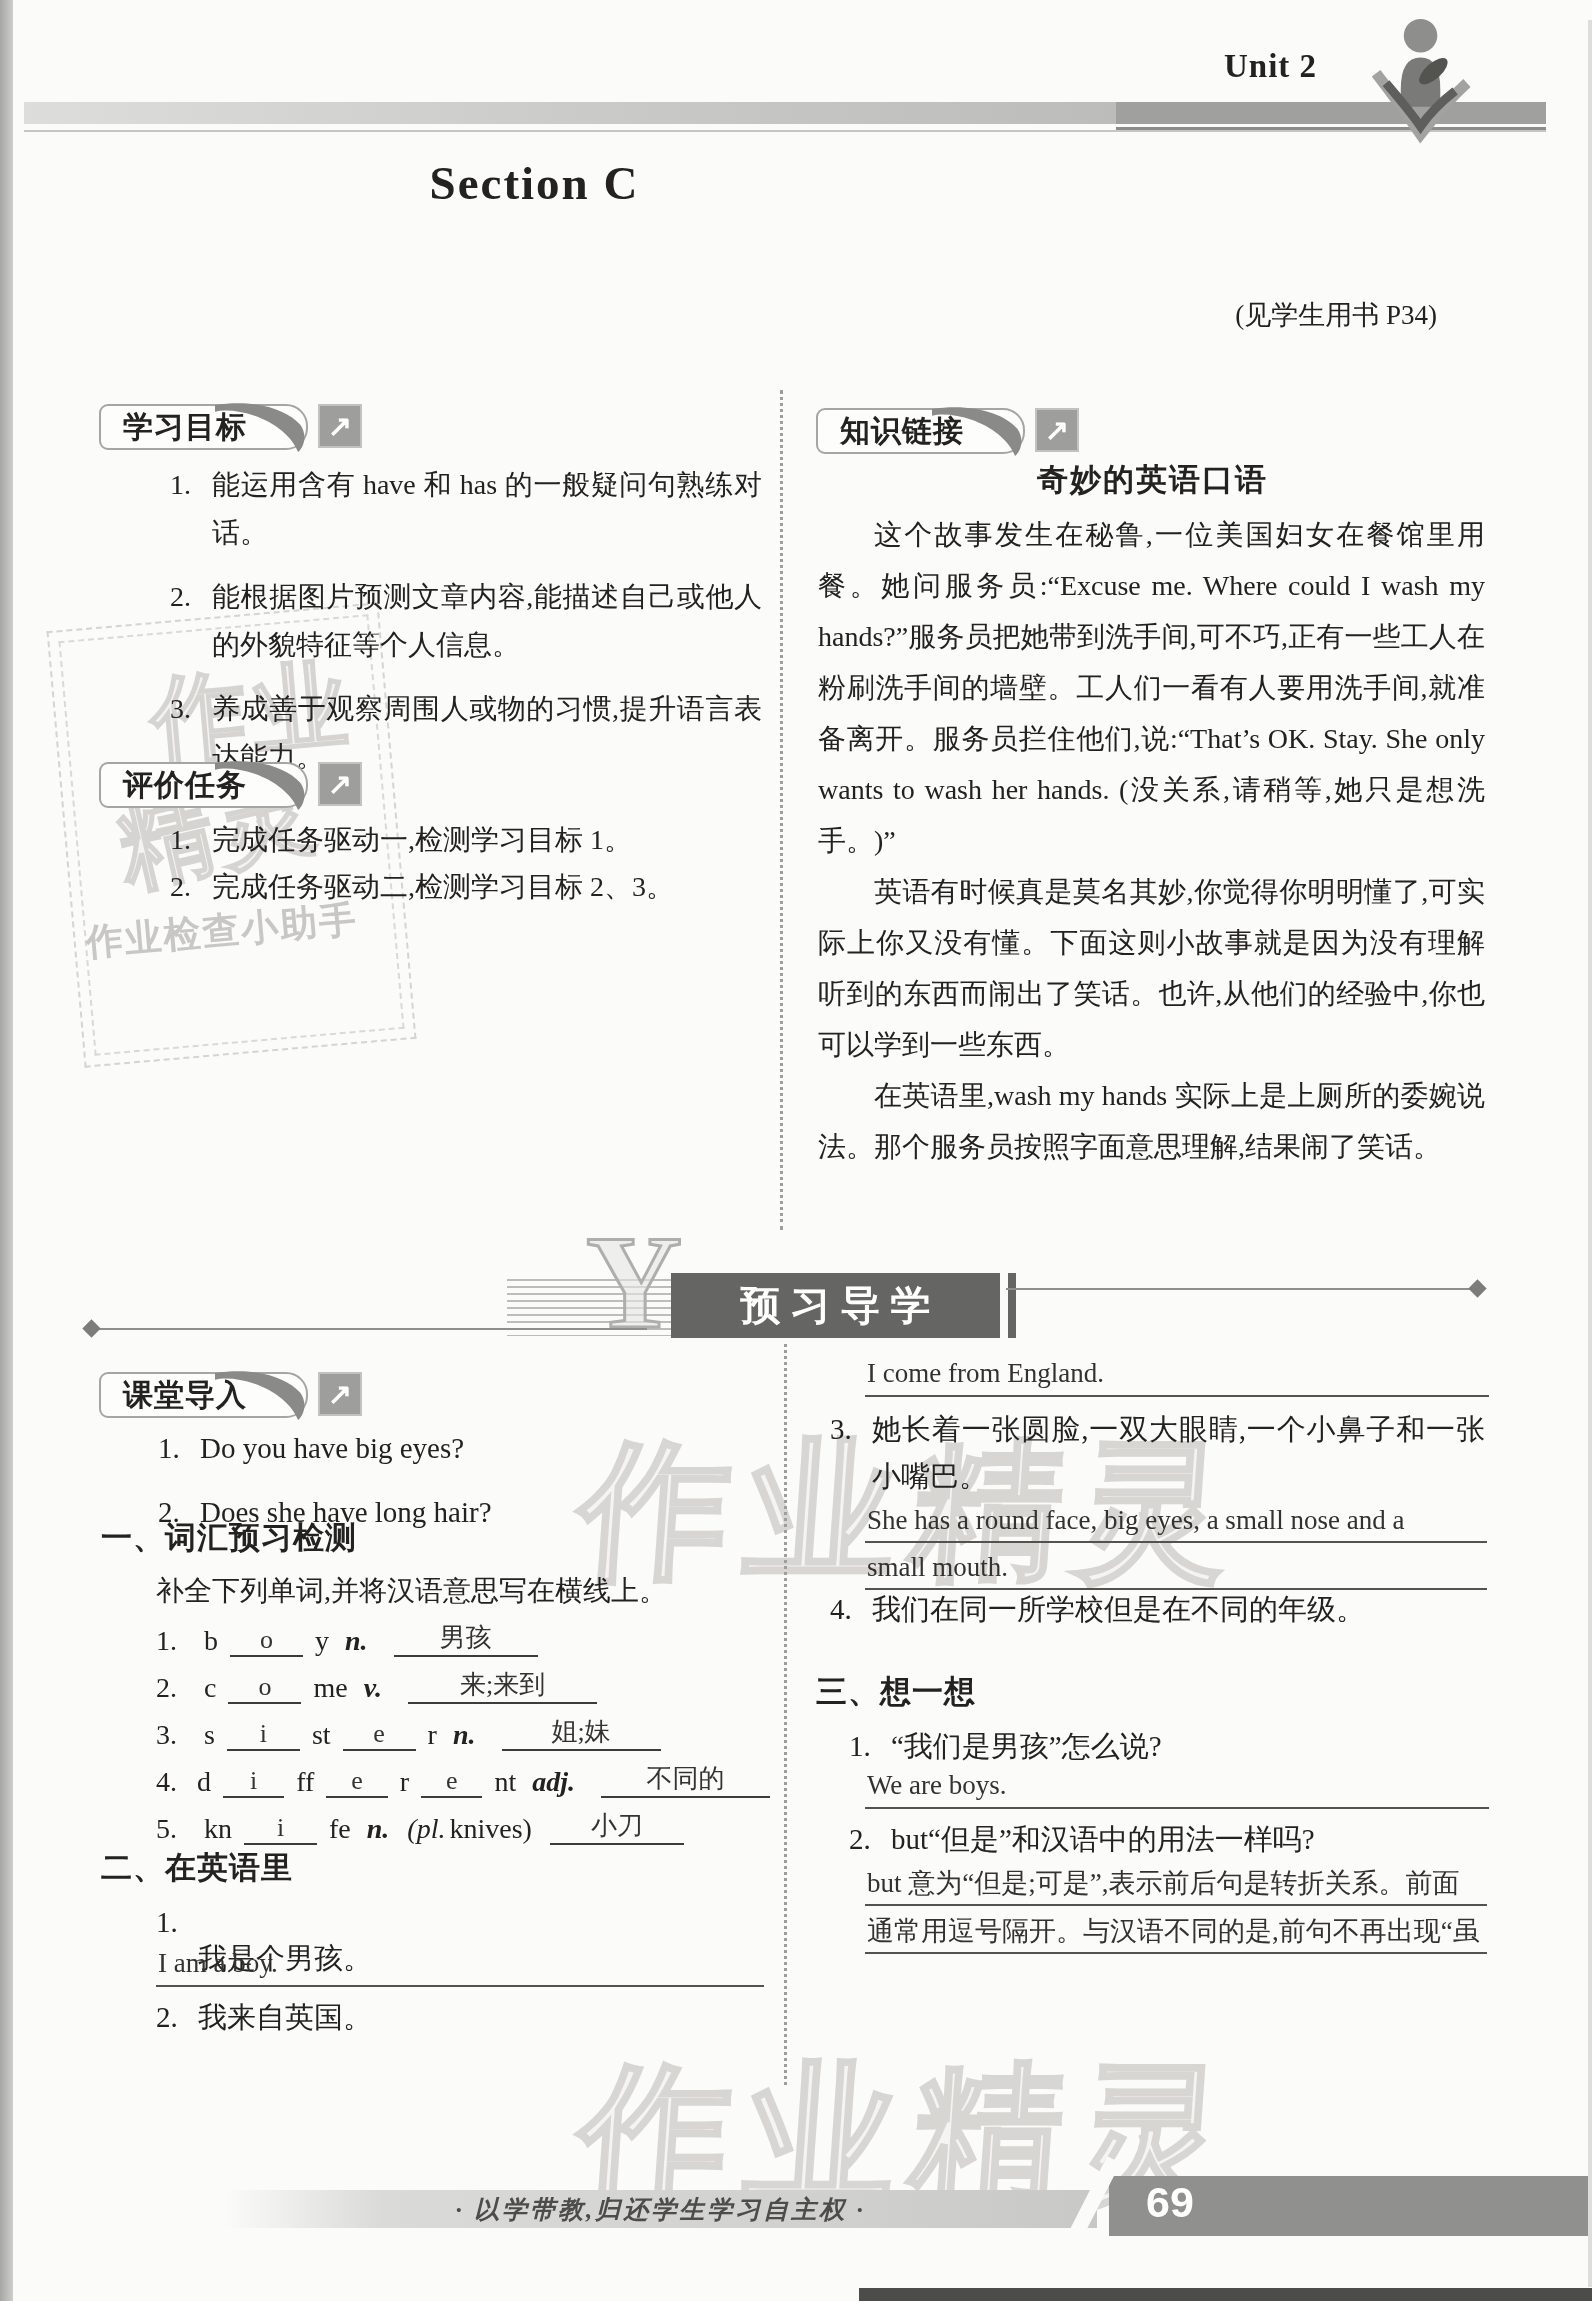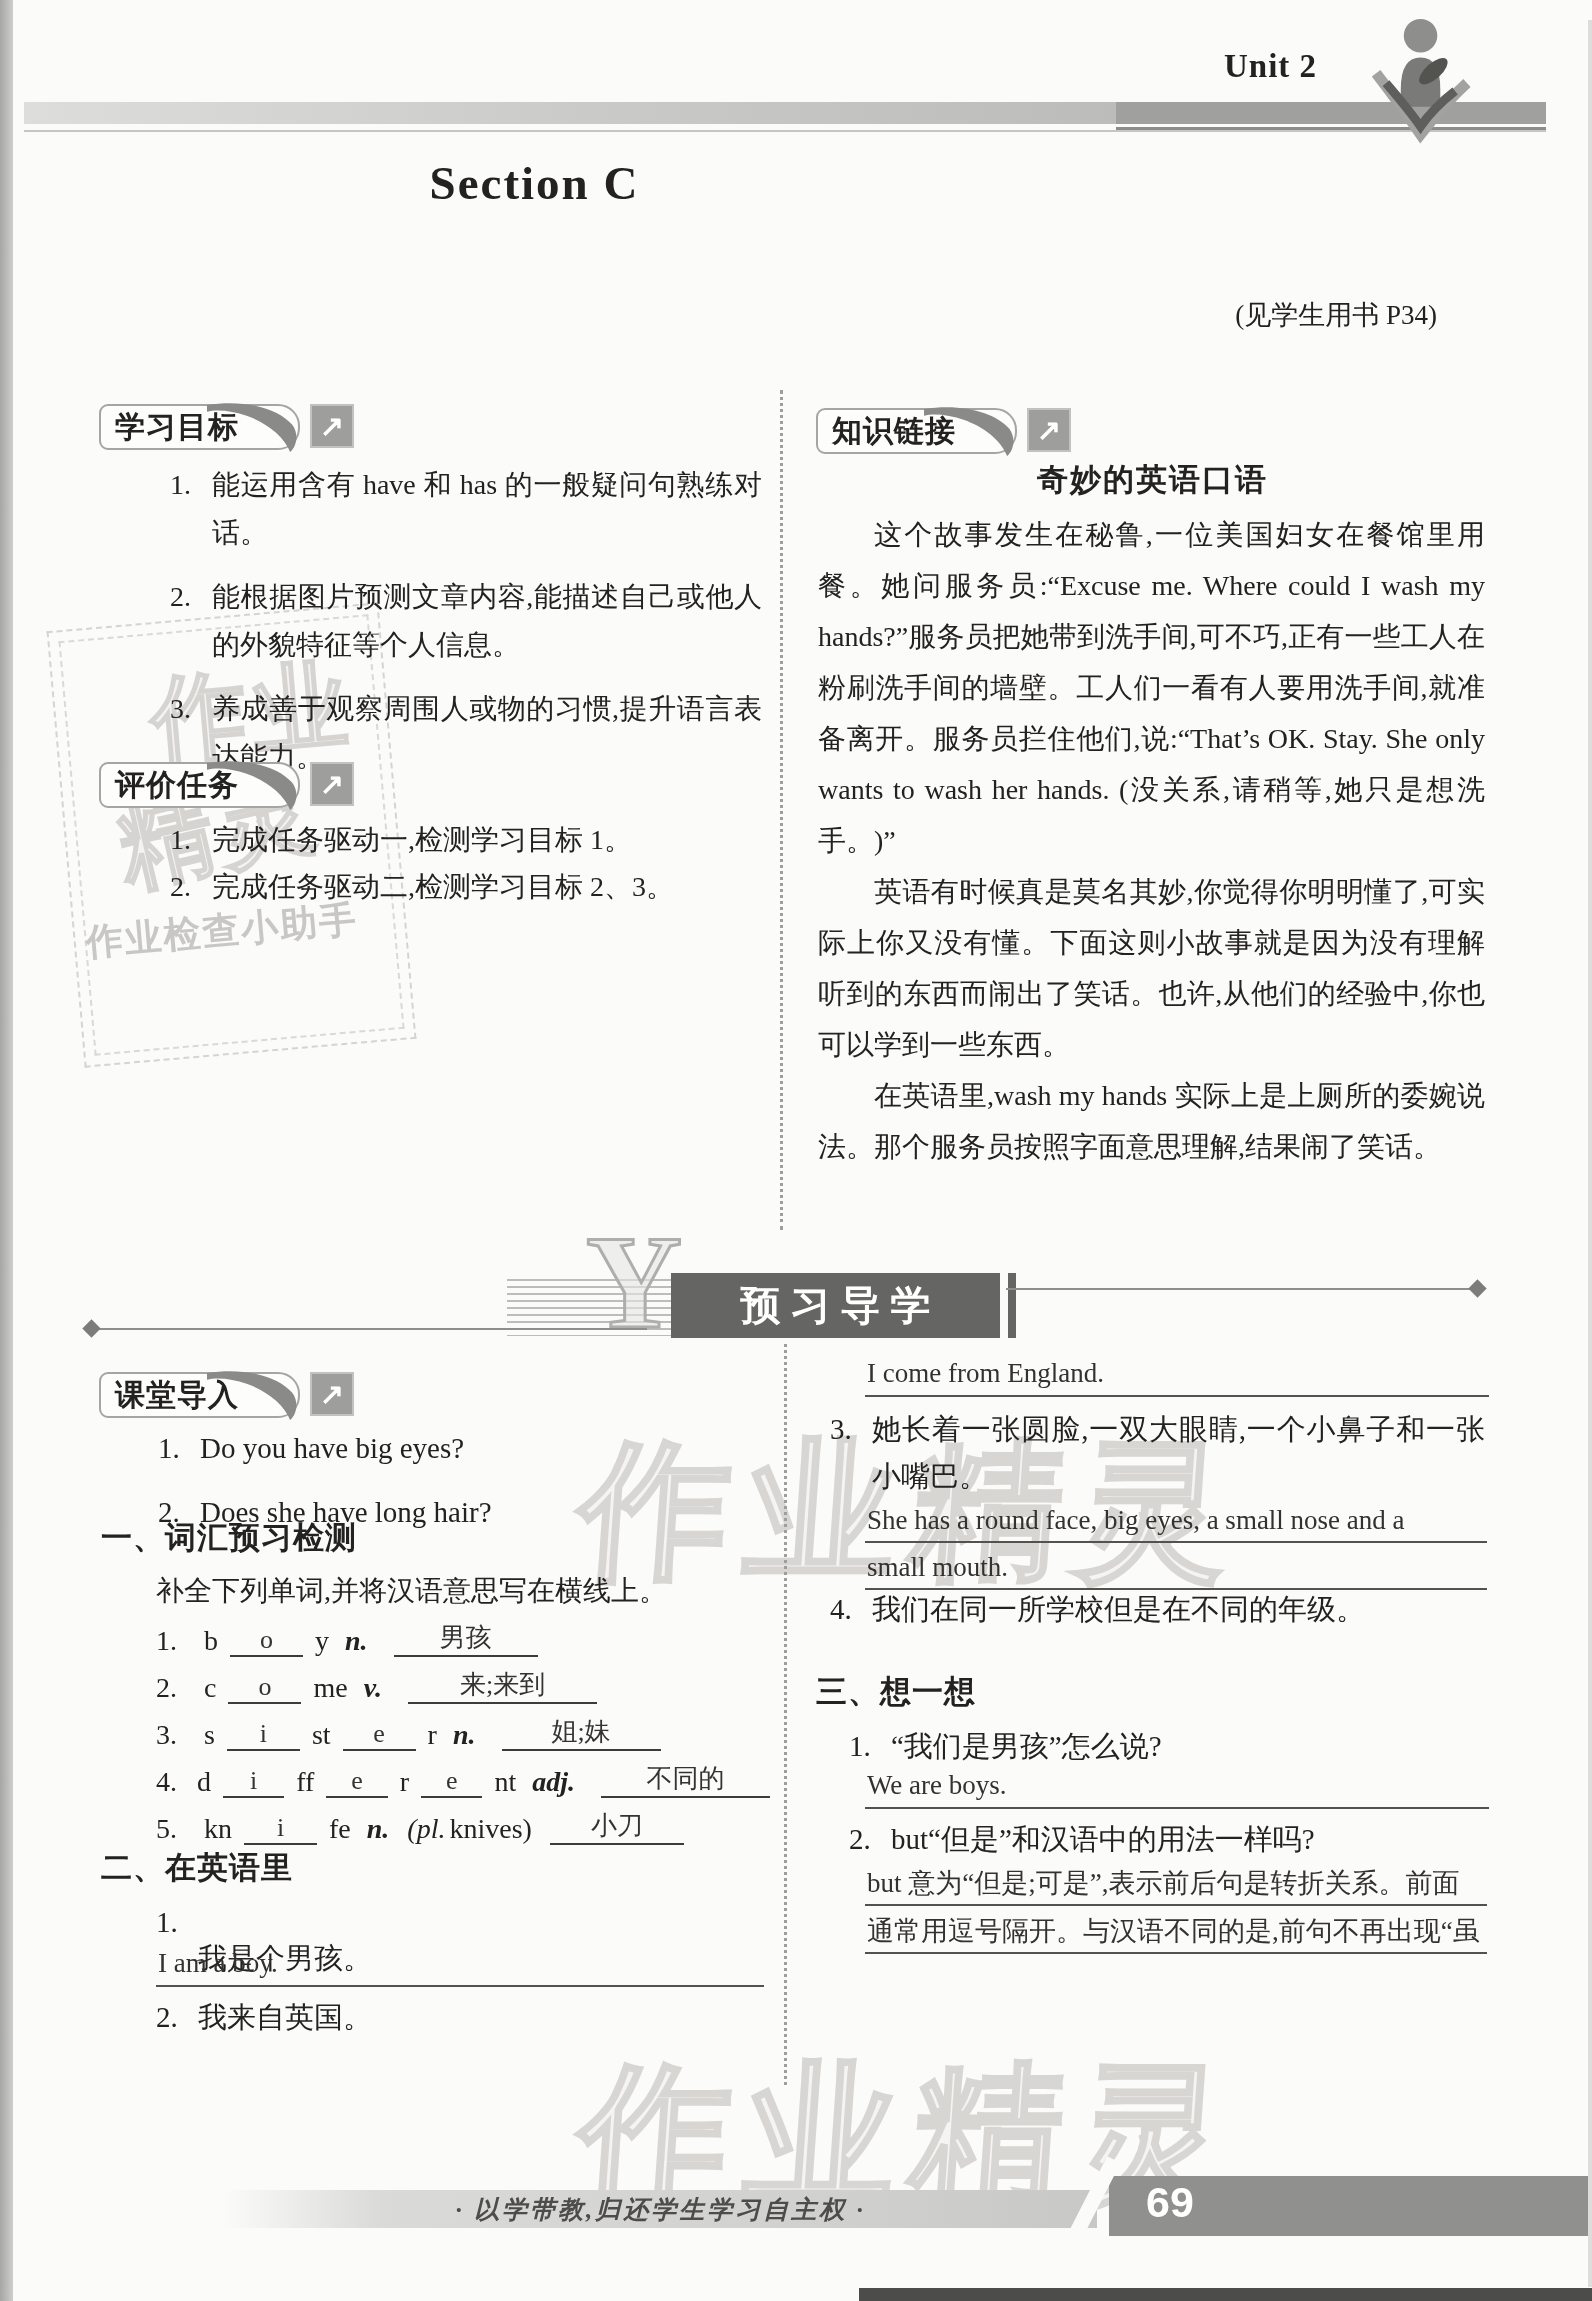--- a/index.html
+++ b/index.html
@@ -36,21 +36,21 @@
   .stamp-sub { position:absolute; left:10px; top:287px; font:bold 37px "Liberation Sans",sans-serif;
                color:#c9c7c3; letter-spacing:2px; white-space:nowrap; }
   .wm { position:absolute; font:bold 150px "Liberation Sans",sans-serif; letter-spacing:16px;
         color:rgba(216,214,210,0.16); -webkit-text-stroke:3px #d8d6d2;
         transform:skewX(-4deg); white-space:nowrap; }
 
   
   .badge { position:absolute; display:flex; align-items:flex-start; }
   .badge-box { position:relative; box-sizing:border-box; border:2px solid #a5a5a3;
                border-radius:9px 22px 22px 9px; height:46px; background:#fdfdfb;
-               display:flex; align-items:center; padding:0 59px 0 14px;
+               display:flex; align-items:center; padding:0 59px 0 22px;
                font:bold 30px "Liberation Sans",sans-serif; letter-spacing:1px; }
   .badge-swoosh { position:absolute; right:-4px; top:-5px; width:97px; height:53px; }
   .badge-icon { width:44px; height:44px; margin-left:10px; background:#9e9e9c;
                 border:2px solid #c2c2c0; box-sizing:border-box; color:#fff; display:flex;
                 align-items:center; justify-content:center;
                 font:bold 29px "Liberation Sans",sans-serif; }
 
   
   .numlist { position:absolute; }
   .numlist .item { display:flex; margin-bottom:16px; }

